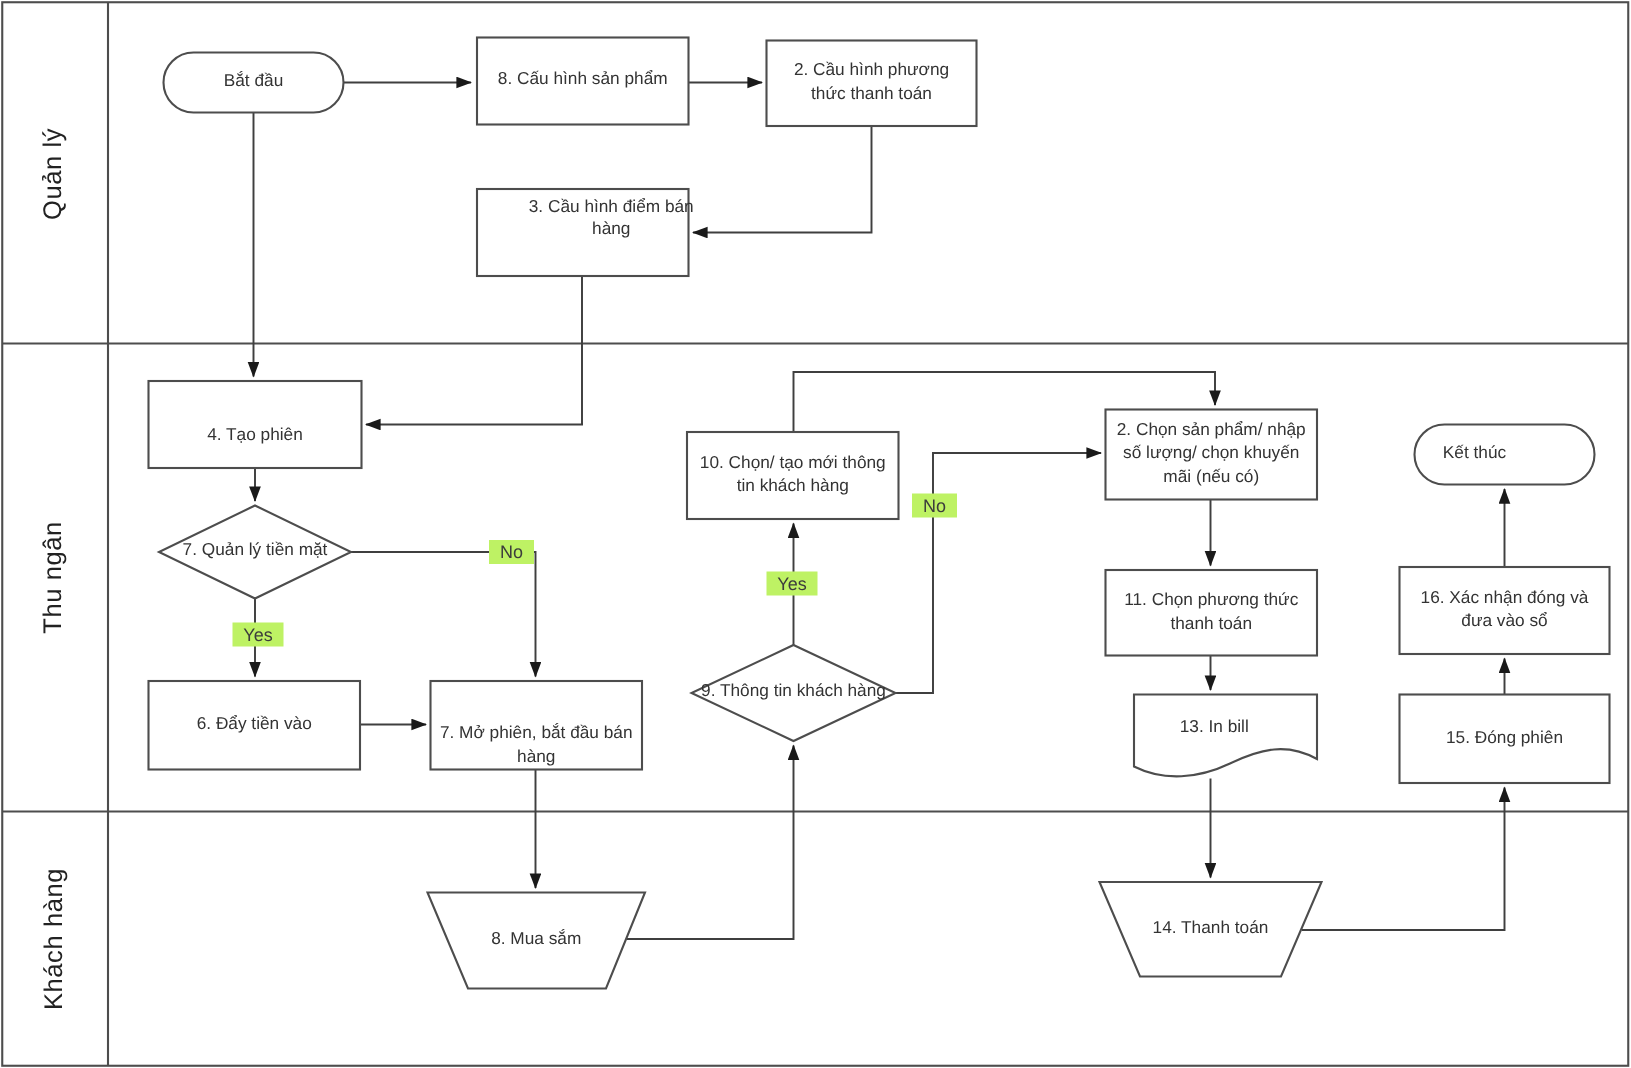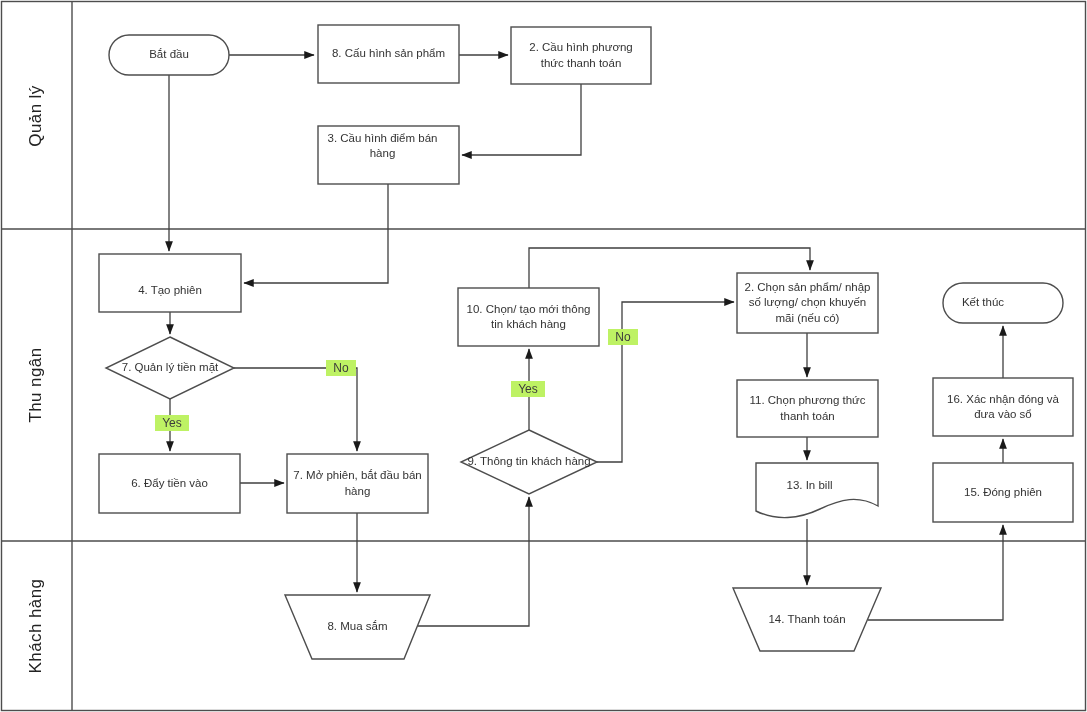--- a/index.html
+++ b/index.html
@@ -95,25 +95,25 @@
 <div class="lane-label" style="top:229px;height:312px">
     <span>Thu ngân</span>
   </div>
 <div class="lane-label" style="top:541px;height:169px">
     <span>Khách hàng</span>
   </div>
 
 <div class="node-label" style="left:109px;top:35px;width:120px;height:40px">Bắt đầu</div>
 <div class="node-label" style="left:318px;top:25px;width:141px;height:58px">8. Cấu hình sản phẩm</div>
 <div class="node-label" style="left:511px;top:27px;width:140px;height:57px">2. Cầu hình phương thức thanh toán</div>
-<div class="node-label" style="left:312px;top:126px;width:141px;height:40px">3. Cầu hình điểm bán hàng</div>
+<div class="node-label" style="left:337px;top:126px;width:141px;height:40px">3. Cầu hình điểm bán hàng</div>
 <div class="node-label" style="left:99px;top:254px;width:142px;height:73px">4. Tạo phiên</div>
 <div class="node-label" style="left:106px;top:337px;width:128px;height:62px">7. Quản lý tiền mặt</div>
 <div class="node-label" style="left:99px;top:454px;width:141px;height:59px">6. Đẩy tiền vào</div>
-<div class="node-label" style="left:287px;top:454px;width:141px;height:59px">7. Mở phiên, bắt đầu bán hàng</div>
+<div class="node-label" style="left:287px;top:468px;width:141px;height:59px">7. Mở phiên, bắt đầu bán hàng</div>
 <div class="node-label" style="left:285px;top:595px;width:145px;height:64px">8. Mua sắm</div>
 <div class="node-label" style="left:461px;top:430px;width:136px;height:64px">9. Thông tin khách hàng</div>
 <div class="node-label" style="left:458px;top:288px;width:141px;height:58px">10. Chọn/ tạo mới thông tin khách hàng</div>
 <div class="node-label" style="left:737px;top:273px;width:141px;height:60px">2. Chọn sản phẩm/ nhập số lượng/ chọn khuyến mãi (nếu có)</div>
 <div class="node-label" style="left:737px;top:380px;width:141px;height:57px">11. Chọn phương thức thanh toán</div>
 <div class="node-label" style="left:756px;top:463px;width:107px;height:46px">13. In bill</div>
 <div class="node-label" style="left:733px;top:588px;width:148px;height:63px">14. Thanh toán</div>
 <div class="node-label" style="left:933px;top:463px;width:140px;height:59px">15. Đóng phiên</div>
 <div class="node-label" style="left:933px;top:378px;width:140px;height:58px">16. Xác nhận đóng và đưa vào sổ</div>
 <div class="node-label" style="left:923px;top:283px;width:120px;height:40px">Kết thúc</div>

